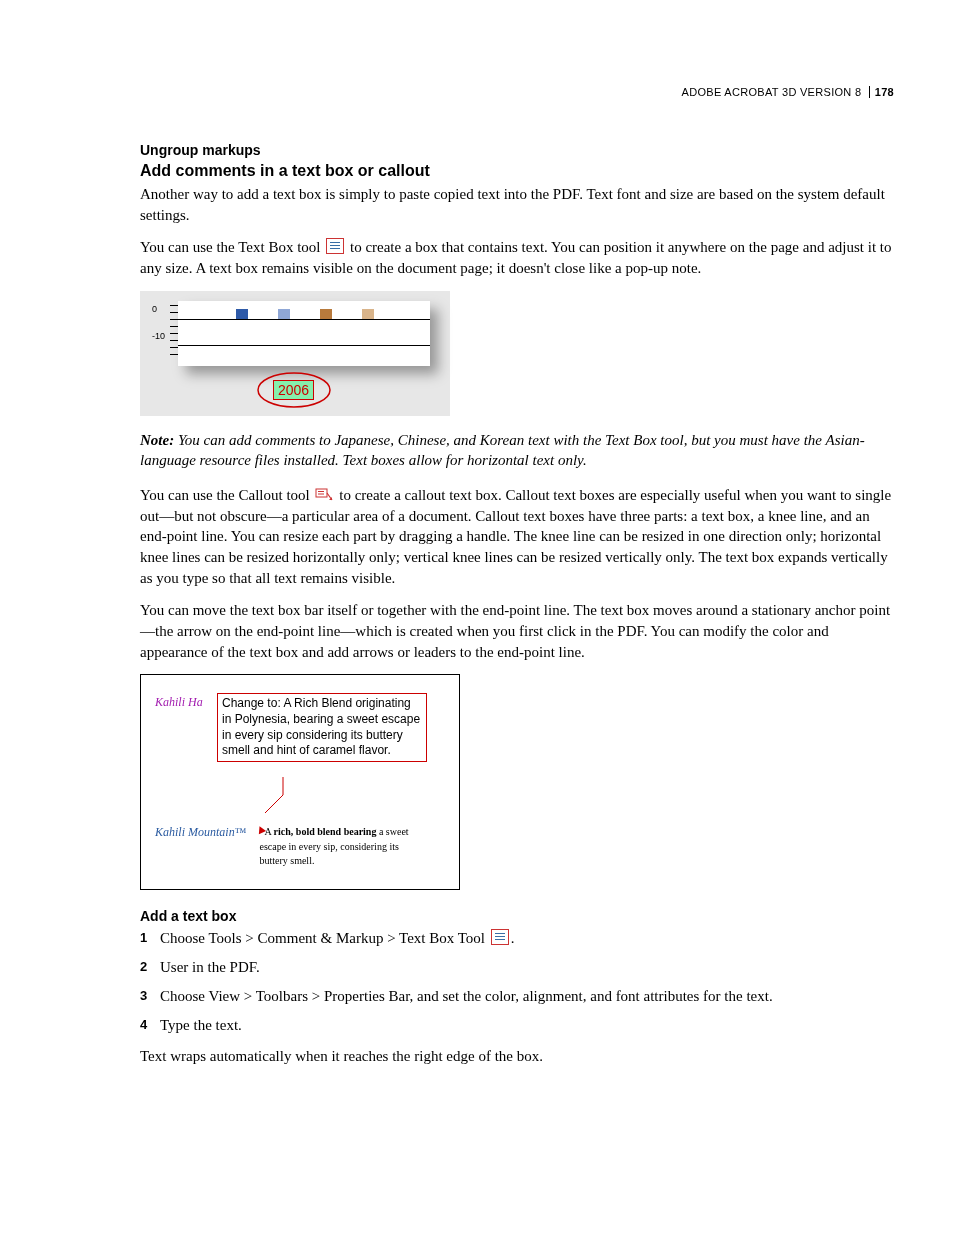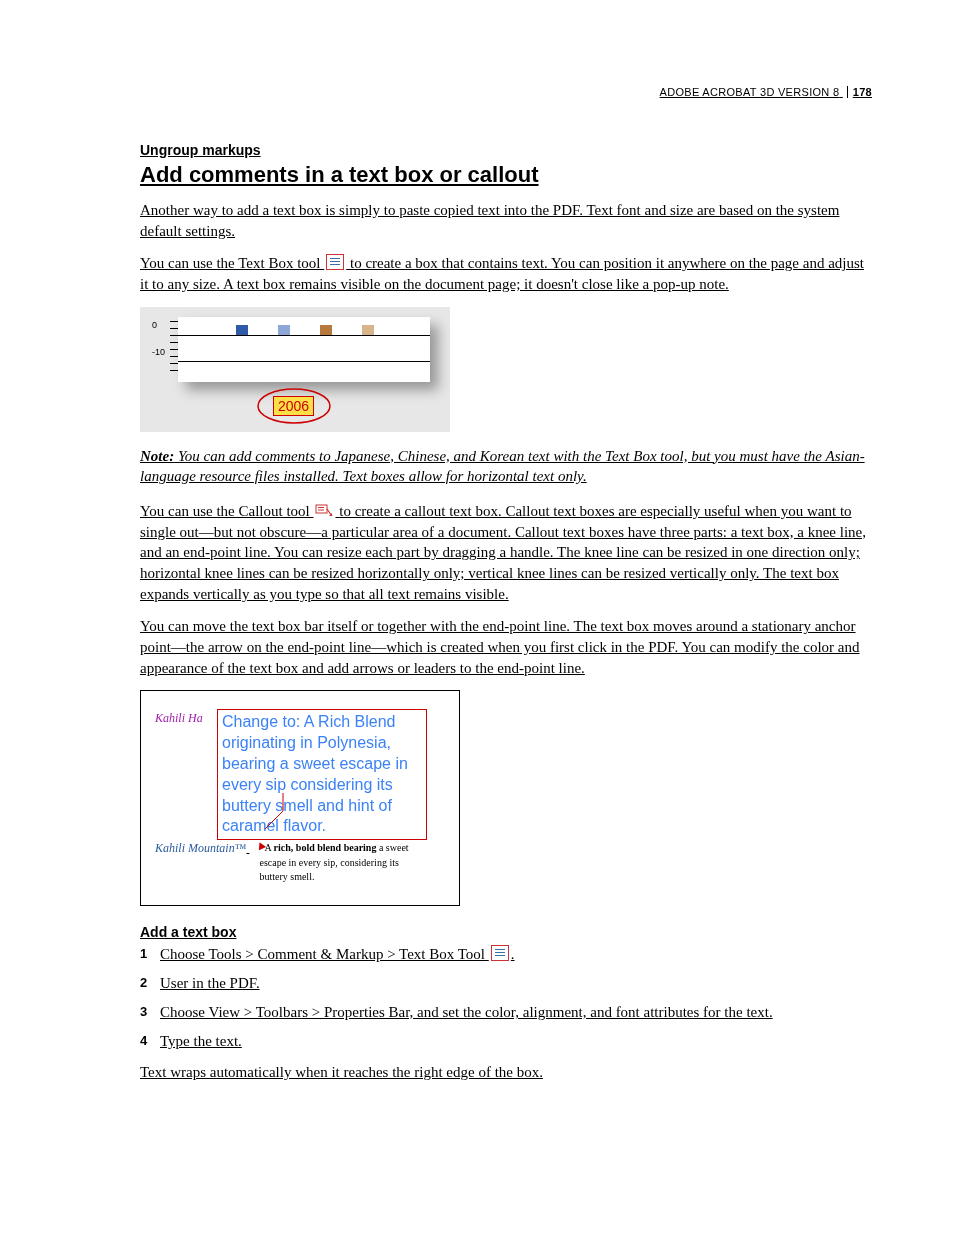--- a/index.html
+++ b/index.html
@@ -5,23 +5,22 @@
   body {
     margin: 0;
     padding: 0;
     font-family: "Minion Pro", Georgia, 'Times New Roman', serif;
     font-size: 15px;
     color: #000;
     background: #fff;
     width: 954px;
   }
   .page {
-    padding: 85px 82px 60px 140px;
+    padding: 85px 60px 60px 140px;
     box-sizing: border-box;
-    text-decoration: underline;
   }
   .header {
     text-align: right;
     font-family: "Myriad Pro", Arial, Helvetica, sans-serif;
     font-size: 11px;
     line-height: 1.35;
     margin-bottom: 42px;
   }
   .header .line1 { letter-spacing: 0.3px; }
   .header .pnum {
@@ -43,22 +42,22 @@
   }
   .diamond {
     display: inline-block;
     font-size: 11px;
     vertical-align: 1px;
     margin-right: 6px;
   }
   .h-section {
     font-family: "Myriad Pro", Arial, Helvetica, sans-serif;
     font-weight: 700;
-    font-size: 22px;
-    margin: 0 0 12px 0;
+    font-size: 16px;
+    margin: 0 0 4px 0;
   }
   p { margin: 0 0 12px 0; line-height: 1.38; }
   .icon-box {
     display: inline-block;
     width: 16px;
     height: 14px;
     vertical-align: -2px;
     border: 1px solid #c33;
     background: #fff;
     position: relative;
@@ -122,43 +121,43 @@
   }
   .fig1 .circled svg { position:absolute; left:0; top:0; }
   .fig1 .year {
     position: absolute;
     left: 18px; top: 10px;
     border: 1.5px solid #c00;
     color: #c00;
     font-family: Arial, sans-serif;
     font-size: 14px;
     padding: 1px 4px;
-    background: #fde047;
+    background: #86efac;
   }
   
   .fig2 {
     width: 320px;
     border: 1px solid #000;
     margin: 12px 0 18px 0;
     padding: 20px 14px 14px 14px;
     box-sizing: border-box;
     font-size: 12px;
   }
   .fig2 .row1 { position: relative; height: 100px; margin-bottom: 30px; }
   .fig2 .kahili-ha {
     position: absolute; left: 0; top: 0;
     font-family: Georgia, serif; font-style: italic; font-size: 12px; color: #a21caf;
   }
   .fig2 .callout-box {
     position: absolute; left: 62px; top: -2px;
     width: 200px;
     border: 1px solid #c00;
-    color: #3b82f6;
+    color: #000000;
     font-family: Arial, sans-serif;
-    font-size: 16px;
+    font-size: 12px;
     line-height: 1.3;
     padding: 2px 4px;
     background: #fff;
   }
   .fig2 .leader {
     position: absolute;
     left: 108px; top: 82px;
   }
   .fig2 .row2 { position: relative; min-height: 50px; }
   .fig2 .kahili-mt {

